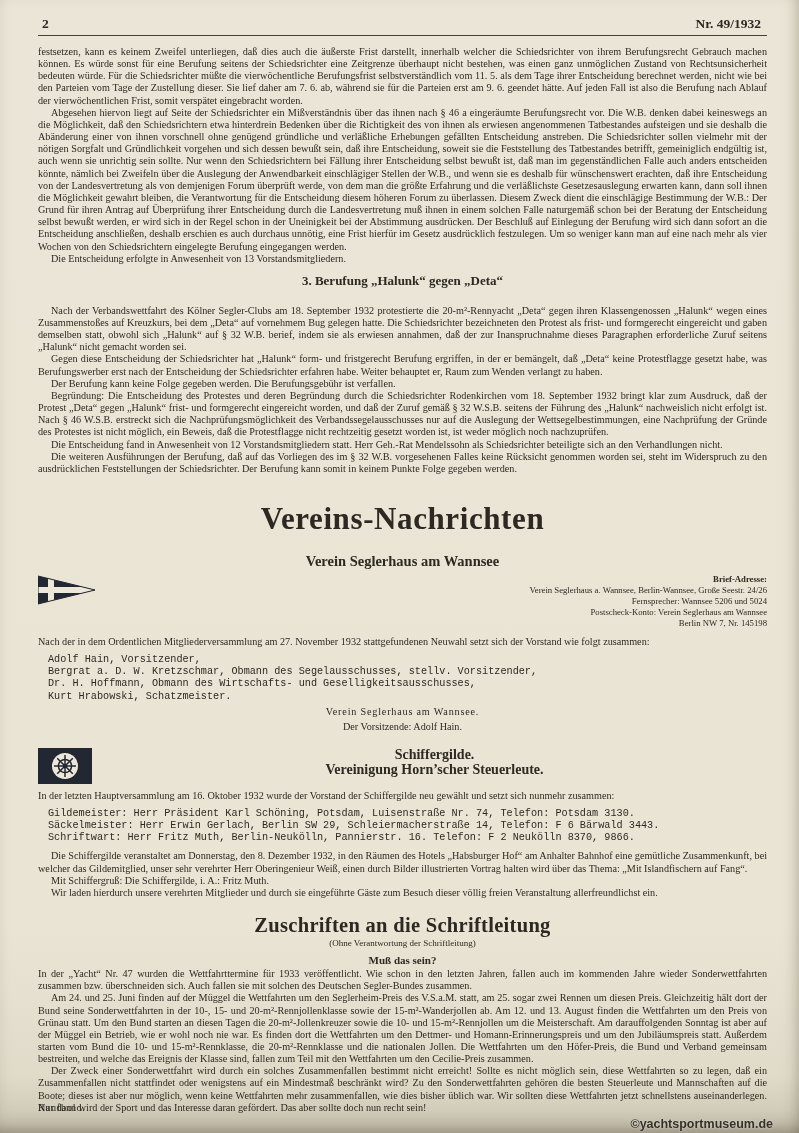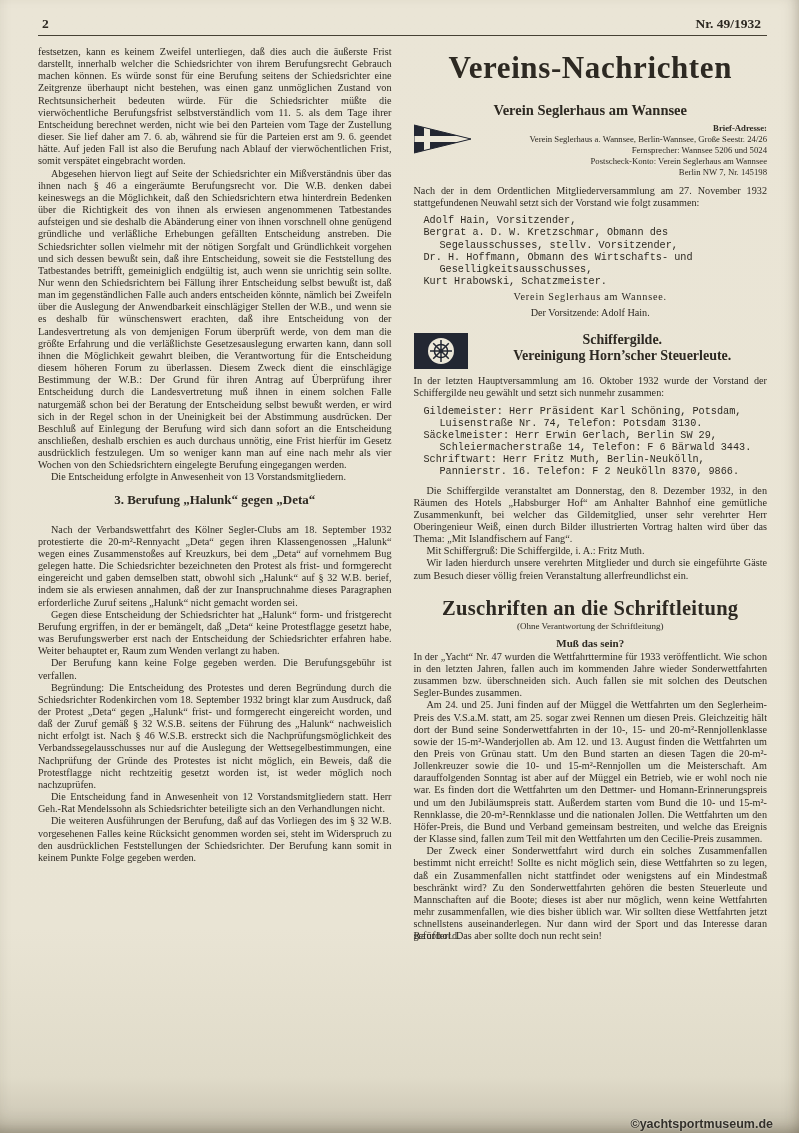--- a/index.html
+++ b/index.html
@@ -28,21 +28,21 @@
     font-weight: bold;
     padding: 0 6px 3px 4px;
   }
   .pg-rule {
     border: none;
     border-top: 1.4px solid #464134;
     margin: 0 0 10px 0;
   }
 
   
-  .columns { display: flex; gap: 22px; }
+  .columns { display: flex; gap: 22px; flex-direction: column; }
   .col { flex: 1 1 0; min-width: 0; }
 
   .body {
     margin: 0;
     font-size: 10.2px;
     line-height: 12.15px;
     text-align: justify;
     text-indent: 13px;
     hyphens: auto;
   }

